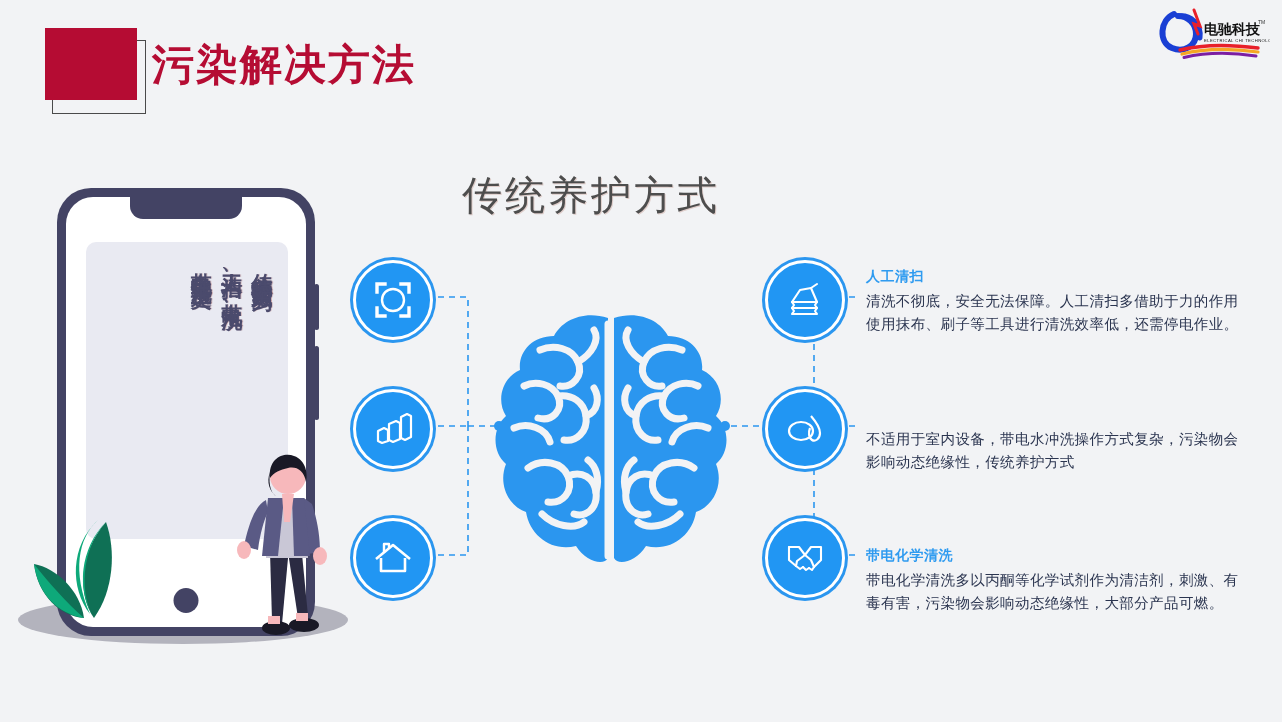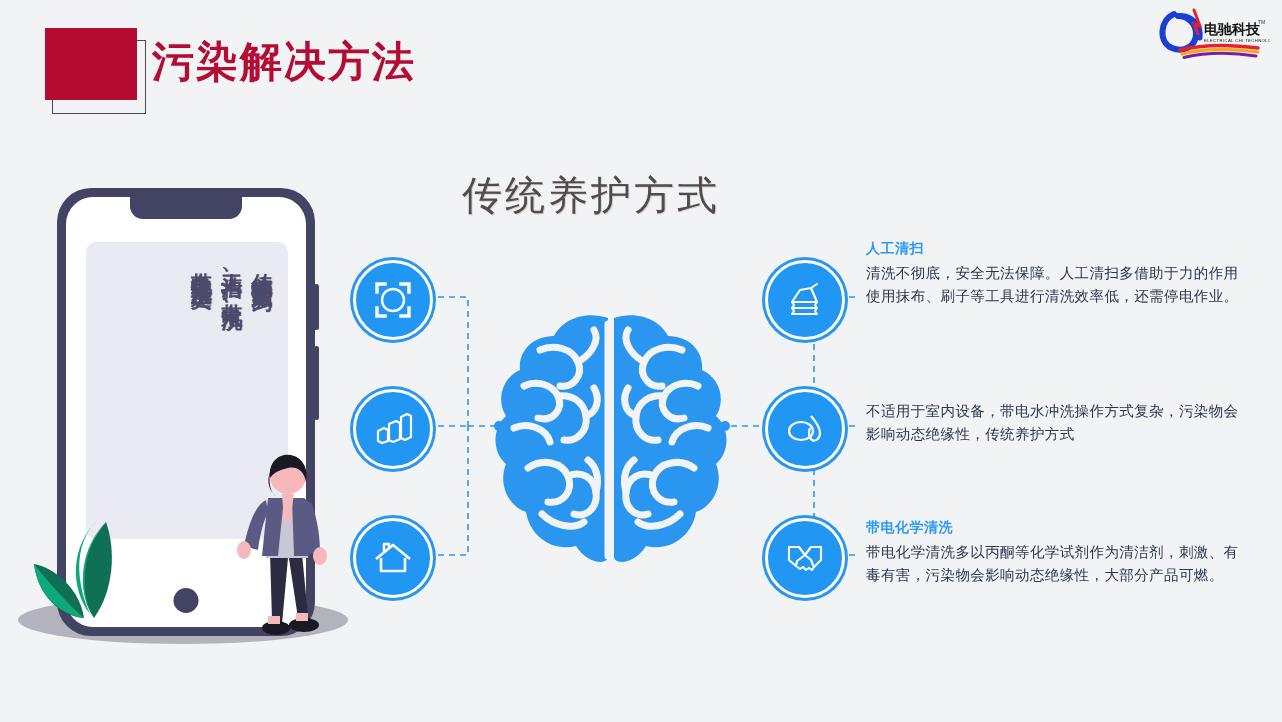--- a/index.html
+++ b/index.html
@@ -18,21 +18,21 @@
     border:1.5px solid #4a4a4a;background:transparent;
   }
   .hdr-sq-fill{
     position:absolute;left:45px;top:28px;width:92px;height:72px;
     background:#b50c33;
   }
   .hdr-title{
     position:absolute;left:152px;top:42px;
     font-size:42px;font-weight:700;color:#b50c33;
     letter-spacing:2px;line-height:1.1;
-    font-family:Liberation Mono, monospace;
+    font-family:Liberation Serif, serif;
   }
 
   
   .logo{position:absolute;right:12px;top:4px;width:120px;height:56px;}
 
   
   .main-heading{
     position:absolute;left:462px;top:168px;
     font-size:40px;font-weight:400;color:#4d4d4d;
     letter-spacing:3px;
@@ -97,21 +97,21 @@
   }
   .icon-btn svg{display:block;}
 
   
   .connectors{position:absolute;left:0;top:0;width:1282px;height:722px;pointer-events:none;}
 
   
   .brain{position:absolute;left:480px;top:300px;width:262px;height:282px;}
 
   
-  .txt-block{position:absolute;width:380px;}
+  .txt-block{position:absolute;width:380px;margin-top:28px;}
   .txt-h{
     font-size:14px;font-weight:700;color:#2f9bf0;margin:0 0 4px 0;
     letter-spacing:.5px;
     font-family:"DejaVu Sans","Liberation Sans",sans-serif;
   }
   .txt-b{
     font-size:14.5px;font-weight:400;color:#2b3550;line-height:1.62;
     margin:0;letter-spacing:.4px;
     font-family:"DejaVu Sans","Liberation Sans",sans-serif;
   }

